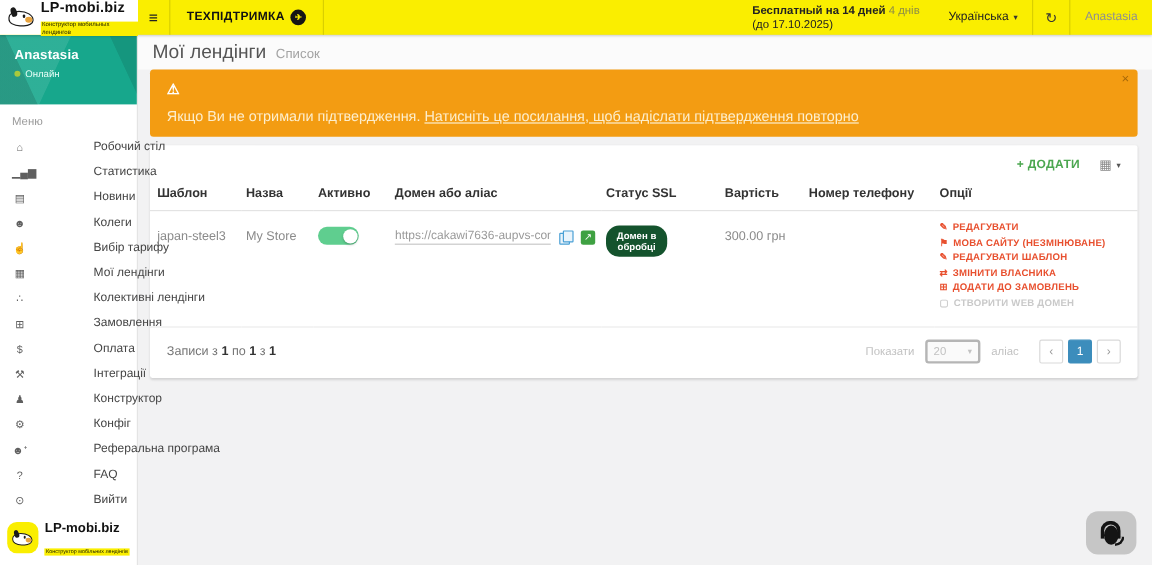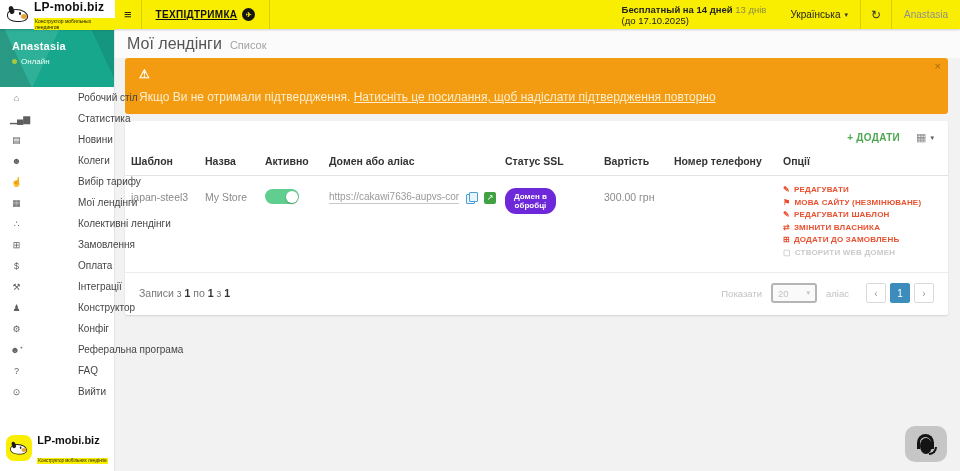--- a/index.html
+++ b/index.html
@@ -14,21 +14,21 @@
   .logo-text .lt2 { font-size:5px; color:#1a1a00; background:#FAEE00; padding:0 1px; display:inline-block; line-height:6px; }
   .dog { position:relative; width:22px; height:17px; flex:none; }
   .dog .dog-body { position:absolute; left:0; top:3px; width:21px; height:13px; background:#fff; border:1.5px solid #1b1b1b; border-radius:55% 75% 50% 60%; }
   .dog .dog-ear { position:absolute; left:2px; top:0; width:5px; height:8px; background:#1b1b1b; border-radius:60% 60% 50% 40%; transform:rotate(-18deg); }
   .dog .dog-patch { position:absolute; right:2px; top:8px; width:6px; height:5px; background:#e8a33d; border-radius:50%; }
   .dog .dog-eye { position:absolute; right:8px; top:6px; width:2.5px; height:2.5px; background:#1b1b1b; border-radius:50%; }
 
   .tb-btn { display:flex; align-items:center; padding:0 10px; cursor:pointer; }
   .hamburger { font-size:13px; color:#222; padding:0 9px; }
   .tb-divider { width:1px; background:#d9cf00; }
-  .tb-support { display:flex; align-items:center; gap:5px; font-size:10px; font-weight:bold; color:#111; padding:0 14px; letter-spacing:.3px; cursor:pointer;text-decoration:underline; }
+  .tb-support { display:flex; align-items:center; gap:5px; font-size:10px; font-weight:bold; color:#111; padding:0 14px; letter-spacing:.3px; cursor:pointer; }
   .tg-circle { width:13px; height:13px; background:#151515; border-radius:50%; color:#FAEE00; font-size:7px; display:flex; align-items:center; justify-content:center; }
 
   .tb-right { margin-left:auto; display:flex; align-items:stretch; }
   .trial { display:flex; flex-direction:column; justify-content:center; font-size:9.5px; color:#222; line-height:11px; padding-right:12px; }
   .trial .t-bold { font-weight:bold; }
   .trial .t-days { color:#8d8d46; font-weight:normal; }
   .lang { display:flex; align-items:center; gap:4px; font-size:10px; font-weight:normal; color:#222; padding:0 12px; cursor:pointer; }
   .lang .caret { font-size:7px; color:#333; }
   .tb-refresh { display:flex; align-items:center; padding:0 10px; font-size:12px; color:#333; cursor:pointer; }
   .tb-user { display:flex; align-items:center; padding:0 12px; font-size:10px; color:#8f8f8f; cursor:pointer; }
@@ -84,21 +84,21 @@
   .toggle::after { content:""; position:absolute; right:1.5px; top:1.5px; width:12px; height:12px; background:#fff; border-radius:50%; box-shadow:0 1px 2px rgba(0,0,0,.25); }
 
   .domain-wrap { display:flex; align-items:center; gap:7px; }
   .domain-input { width:130px; border:none; border-bottom:1px solid #c9c9c9; font-family:"Liberation Sans",sans-serif; font-size:10px; color:#9a9a9a; outline:none; background:transparent; padding-bottom:1px; }
   .copy-icon { position:relative; width:11px; height:12px; flex:none; cursor:pointer; }
   .copy-icon::before, .copy-icon::after { content:""; position:absolute; width:7px; height:8px; border:1px solid #4aa0d5; background:#eaf4fb; border-radius:1px; }
   .copy-icon::before { left:0; bottom:0; }
   .copy-icon::after { left:3px; top:0; }
   .ext-icon { width:12px; height:12px; background:#3fa142; border-radius:2px; color:#fff; font-size:8px; display:flex; align-items:center; justify-content:center; flex:none; cursor:pointer; }
 
-  .ssl-badge { display:inline-block; background:#6d28d9; color:#fff; font-size:8px; font-weight:bold; text-align:center; line-height:9px; padding:4px 9px; border-radius:11px; margin-top:-3px; }
+  .ssl-badge { display:inline-block; background:#14532d; color:#fff; font-size:8px; font-weight:bold; text-align:center; line-height:9px; padding:4px 9px; border-radius:11px; margin-top:-3px; }
 
   .opt-link { display:flex; align-items:center; gap:4px; color:#E8502F; font-size:8px; font-weight:bold; letter-spacing:.2px; margin-bottom:3.5px; cursor:pointer; white-space:nowrap; }
   .opt-link .oi { font-size:8px; }
   .opt-link.disabled { color:#c9c9c9; cursor:default; }
 
   .card-footer { display:flex; align-items:center; padding:10px 14px 12px; }
   .records { font-size:10.5px; color:#777; }
   .records b { color:#333; }
   .cf-right { margin-left:auto; display:flex; align-items:center; gap:7px; }
   .cf-label { font-size:9.5px; color:#c2c2c2; }
@@ -134,21 +134,21 @@
   <div class="tb-btn hamburger">≡</div>
   <div class="tb-divider"></div>
   <div class="tb-support">
     <span>ТЕХПІДТРИМКА</span>
     <span class="tg-circle">✈</span>
   </div>
   <div class="tb-divider"></div>
   <div class="tb-right">
     <div class="trial">
       <span><span class="t-bold">Бесплатный на 14 дней</span>
-      <span class="t-days">13 днів</span></span>
+      <span class="t-days">4 днів</span></span>
       <span>(до 17.10.2025)</span>
     </div>
     <div class="lang">
       <span>Українська</span>
       <span class="caret">▾</span>
     </div>
     <div class="tb-divider"></div>
     <div class="tb-refresh">↻</div>
     <div class="tb-divider"></div>
     <div class="tb-user">Anastasia</div>
@@ -156,20 +156,21 @@
 </header>
 
 <aside class="sidebar">
   <div class="user-panel">
     <div class="user-name">Anastasia</div>
     <div class="user-status">
       <span class="status-dot"></span>
       <span>Онлайн</span>
     </div>
   </div>
+  <div class="menu-label">Меню</div>
   <nav>
     <div class="menu-item">
         <span class="mi-icon">⌂</span>
         <span class="mi-label">Робочий стіл</span>
       </div>
     <div class="menu-item">
         <span class="mi-icon">▁▄▆</span>
         <span class="mi-label">Статистика</span>
       </div>
     <div class="menu-item">

